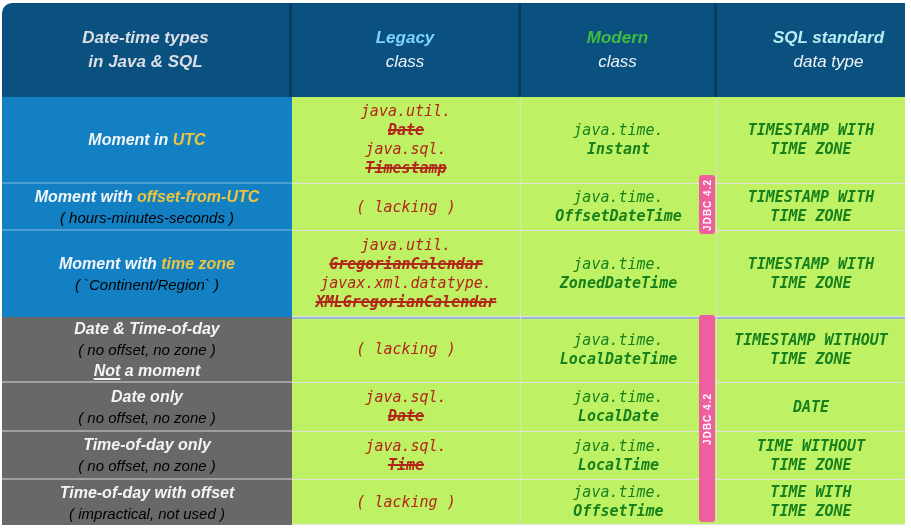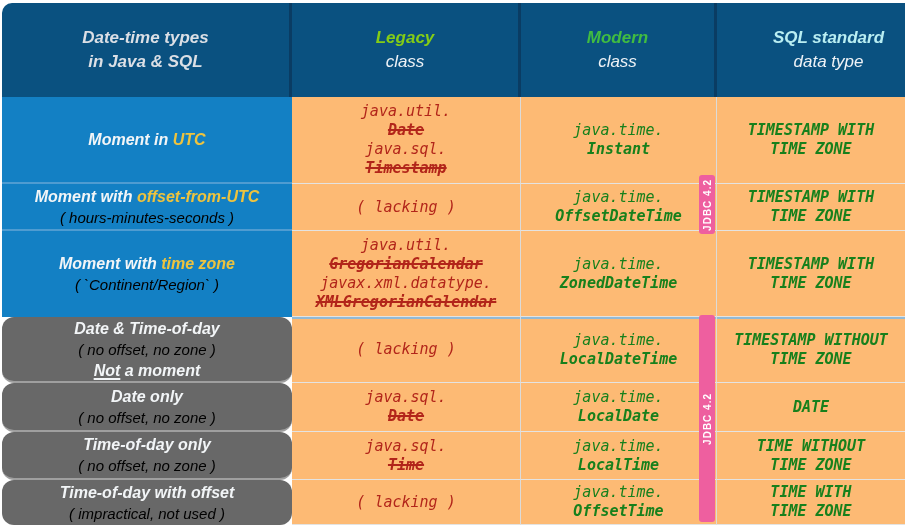--- a/index.html
+++ b/index.html
@@ -21,36 +21,36 @@
     box-sizing:border-box;
     display:flex;flex-direction:column;align-items:center;justify-content:center;
     text-align:center;
   }
   
   .hd{background:#0a5180;border-right:3px solid #0a3c63;}
   .hd.last{border-right:none;padding-left:35px;}
   .hd .h1{font-weight:bold;font-size:17px;line-height:24px;}
   .hd .h2{font-size:17px;line-height:24px;color:#eef2f6;}
   .hd .c-title{color:#dbdfe5;}
-  .hd .c-legacy{color:#84cc16;}
+  .hd .c-legacy{color:#7dd3fc;}
   .hd .c-modern{color:#41bc41;text-align:center;}
   .hd .c-sql{color:#b9eef2;}
   
   .left{color:#f2f5f7;}
   .left .t{font-weight:bold;font-size:16px;line-height:21px;}
   .left .s{font-size:15px;line-height:21px;color:#000000;}
   .left .hl{color:#eec33e;margin-top:32px;}
   .blue{background:#1380c4;border-bottom:2px solid #4f9cd1;}
   .blue.nb{border-bottom:none;}
-  .gray{background:#686868;border-bottom:2px solid #9f9f9f;border-radius:12px;}
+  .gray{background:#686868;border-bottom:2px solid #9f9f9f;}
   .gray.nb{border-bottom:none;}
   .u{text-decoration:underline;text-decoration-thickness:2px;text-underline-offset:2px;}
   
   .light{
-    background:#fdba74;
+    background:#bef264;
     border-right:1px solid #dcdbd9;
     border-bottom:1px solid #e4e3e1;
     font-family:"DejaVu Sans Mono", monospace;
   }
   .light.lastcol{border-right:none;}
   .light .ln{font-size:15px;line-height:19px;}
   .red{color:#b2251a;}
   .grn{color:#17801c;}
   .b{font-weight:bold;}
   .strike{font-weight:bold;text-decoration:line-through;text-decoration-thickness:2px;}

